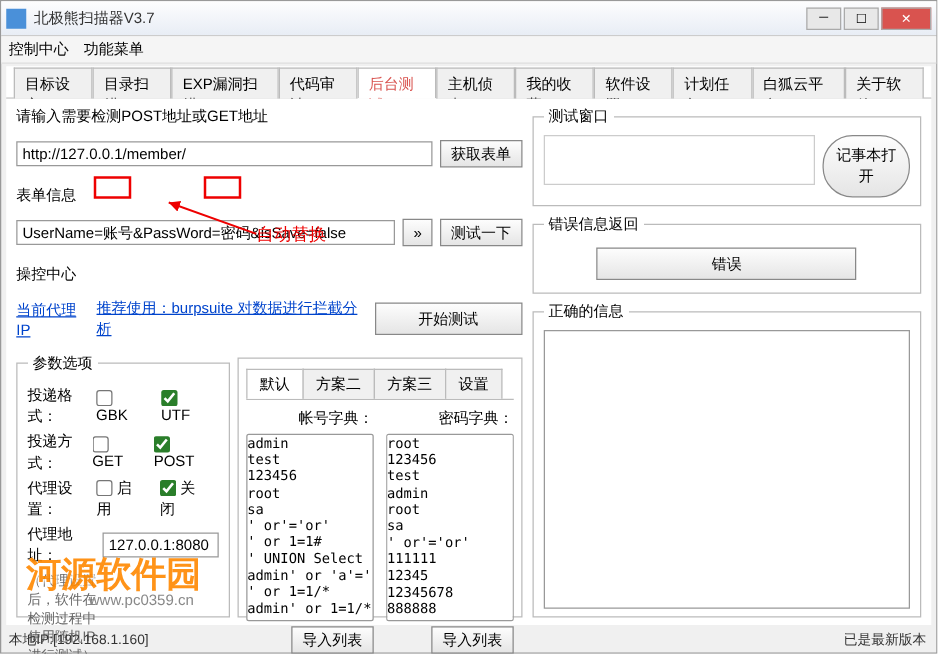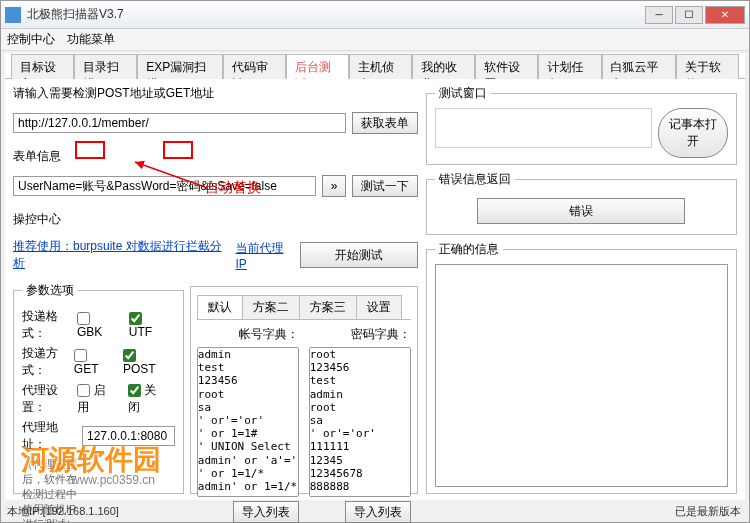--- a/index.html
+++ b/index.html
@@ -98,22 +98,22 @@
         <button class="btn">获取表单</button>
       </div>
       <div style="margin-top:4px">表单信息</div>
       <div class="row">
         <input type="text" style="flex: 1 1 0%;" value="UserName=账号&amp;PassWord=密码&amp;isSave=false">
         <button class="btn small-btn">»</button>
         <button class="btn">测试一下</button>
       </div>
       <div style="margin-top:4px">操控中心</div>
       <div class="row">
+        <span class="link" style="margin-left:auto">当前代理IP</span>
         <span class="link">推荐使用：burpsuite 对数据进行拦截分析</span>
-        <span class="link" style="margin-left:auto">当前代理IP</span>
         <button class="btn" style="width:120px;height:26px">开始测试</button>
       </div>
 
       <div class="inner-row" style="flex:1;min-height:0;gap:6px">
         <fieldset class="param-col">
           <legend>参数选项</legend>
           <div class="cb-row">
             <span class="lbl">投递格式：</span>
             <label><input type="checkbox" style=""> <span>GBK</span></label>
             <label><input type="checkbox" checked="" style=""> <span>UTF</span></label>

